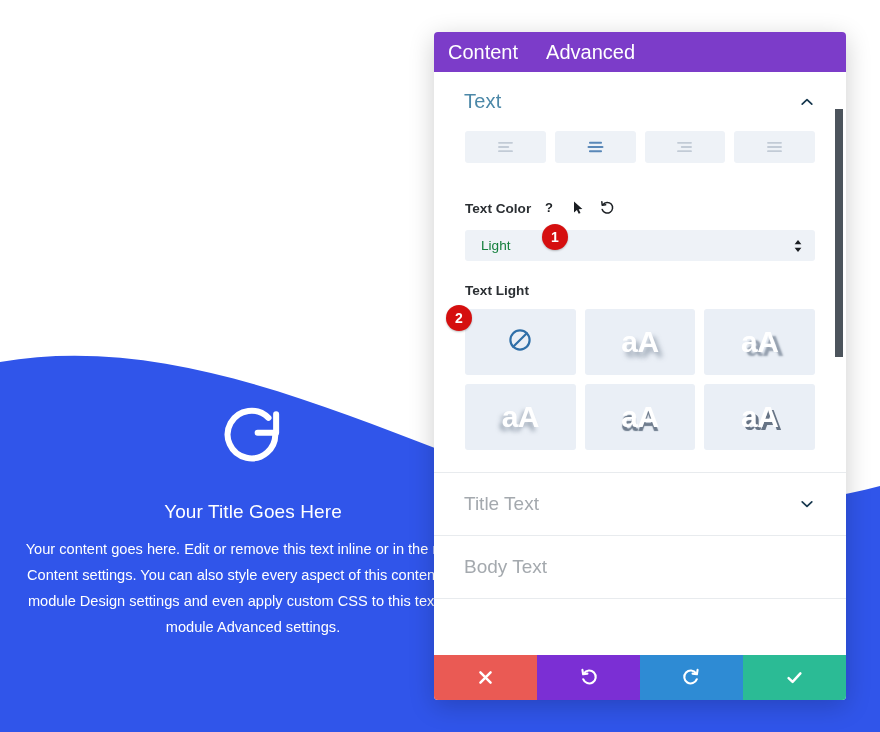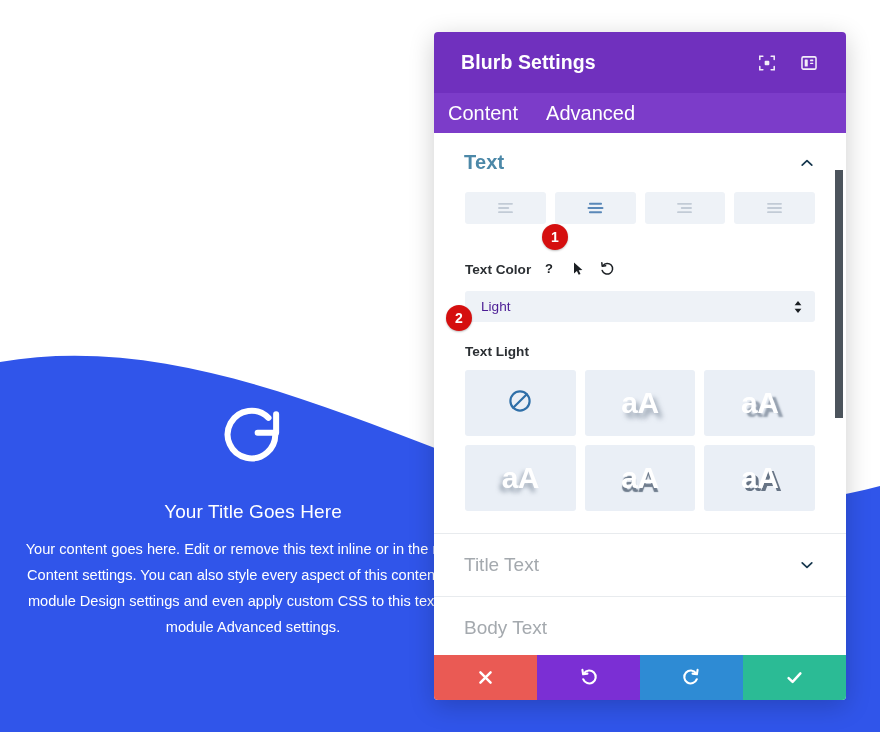--- a/index.html
+++ b/index.html
@@ -71,21 +71,21 @@
 
   .panel-body {
     flex:1 1 auto; position:relative; background:#ffffff; overflow:hidden;
   }
   .scroll-area { position:absolute; inset:0; padding:0 0 0 0; }
 
   .section-head {
     display:flex; align-items:center; padding:18px 30px 10px 30px;
   }
   .section-head .s-title {
-    flex:1 1 auto; font-size:20px; color:#4c88a8; font-weight:700; letter-spacing:.2px;
+    flex:1 1 auto; font-size:20px; color:#4c88a8; font-weight:400; letter-spacing:.2px;
   }
   .chev { width:18px; height:18px; display:flex; align-items:center; justify-content:center; }
 
   .field { padding:8px 31px 0 31px; }
   .field-label {
     font-size:13.6px; font-weight:700; color:#2b2f33; margin-bottom:11px;
     display:flex; align-items:center; gap:7px;
   }
   .mini-ico {
     width:22px; height:22px; border-radius:50%;
@@ -100,21 +100,21 @@
     display:flex; align-items:center; justify-content:center; cursor:pointer;
   }
   .seg svg { display:block; }
 
   
   .select-row { position:relative; margin-top:2px; }
   .select {
     height:31px; background:#eef2f7; border-radius:3px;
     display:flex; align-items:center; padding:0 10px 0 16px; cursor:pointer;
   }
-  .select-val { flex:1 1 auto; font-size:13.6px; color:#4c1d95; }
+  .select-val { flex:1 1 auto; font-size:13.6px; color:#15803d; }
   .spin { width:12px; height:16px; display:flex; flex-direction:column; justify-content:center; gap:2px; }
 
   
   .shadow-grid {
     display:grid; grid-template-columns:repeat(3,1fr); gap:9px; margin-top:2px;
   }
   .shadow-cell {
     height:66px; background:#eaeff6; border-radius:3px;
     display:flex; align-items:center; justify-content:center; cursor:pointer;
   }
@@ -190,44 +190,20 @@
           <path d="M51.2 30 A20.6 20.6 0 1 1 45.4 17.2" fill="none" stroke="#ffffff" stroke-width="5.2" stroke-linecap="round"></path>
         </svg>
       </div>
       <div class="blurb-title">Your Title Goes Here</div>
       <div class="blurb-body">Your content goes here. Edit or remove this text inline or in the module Content settings. You can also style every aspect of this content in the module Design settings and even apply custom CSS to this text in the module Advanced settings.</div>
     </div>
   </div>
 
   <div class="modal">
 
-    <div class="modal-header">
-      <div class="modal-title">Blurb Settings</div>
-      <div class="header-actions">
-        <div class="hdr-icon">
-          <svg width="18" height="18" viewBox="0 0 20 20" aria-hidden="true">
-            <g fill="none" stroke="#ffffff" stroke-width="1.7" stroke-linecap="round">
-              <path d="M2 6 V2.6 H5.4"></path>
-                <path d="M14.6 2.6 H18 V6"></path>
-              <path d="M18 14 V17.4 H14.6"></path>
-                <path d="M5.4 17.4 H2 V14"></path>
-            </g>
-            <rect x="7.4" y="7.4" width="5.2" height="5.2" rx="1.1" fill="#ffffff"></rect>
-          </svg>
-        </div>
-        <div class="hdr-icon">
-          <svg width="18" height="18" viewBox="0 0 20 20" aria-hidden="true">
-            <rect x="2.2" y="3.2" width="15.6" height="13.6" rx="1.6" fill="none" stroke="#ffffff" stroke-width="1.7"></rect>
-            <rect x="5.2" y="6" width="3.4" height="8" rx="0.6" fill="#ffffff"></rect>
-            <rect x="11.2" y="6" width="3.6" height="2" rx="0.6" fill="#ffffff"></rect>
-            <rect x="11.2" y="9.6" width="3.6" height="1.6" rx="0.6" fill="#ffffff"></rect>
-          </svg>
-        </div>
-      </div>
-    </div>
 
     <div class="tabbar">
       <div class="tab">Content</div>
       <div class="tab">Advanced</div>
     </div>
 
     <div class="panel-body">
       <div class="scroll-area">
 
         <div class="section-head">

